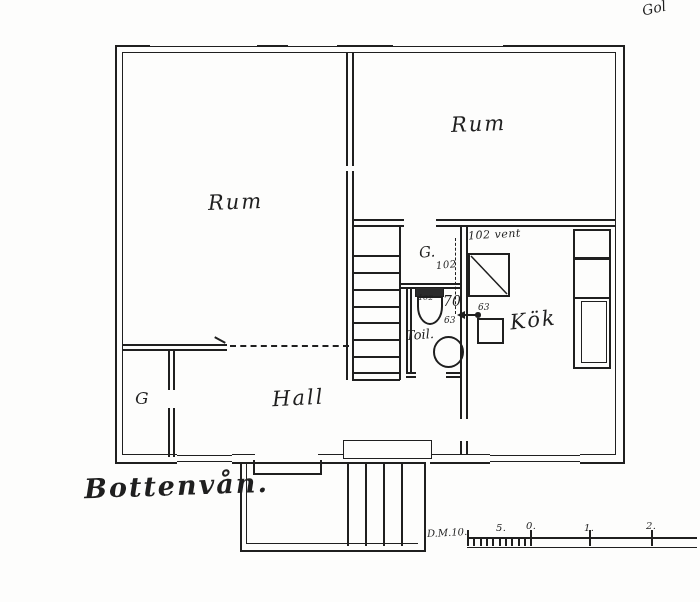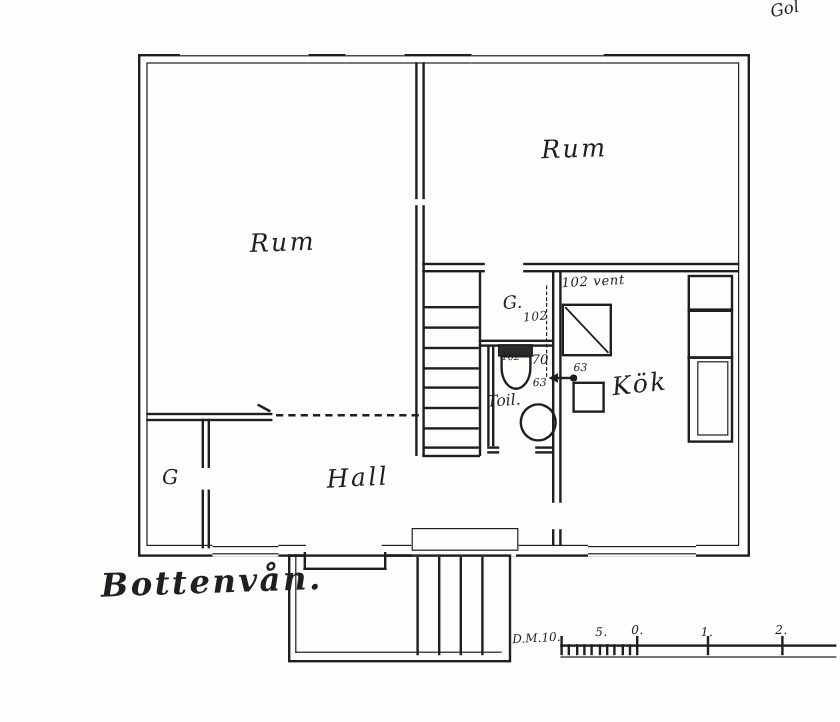--- a/index.html
+++ b/index.html
@@ -135,21 +135,21 @@
   <div class="hand room-label" style="left:451px;top:112px;transform:rotate(-2deg);">Rum</div>
   <div class="hand room-label" style="left:272px;top:386px;transform:rotate(-3deg);">Hall</div>
   <div class="hand room-label" style="left:510px;top:308px;transform:rotate(-6deg);">Kök</div>
   <div class="hand" style="left:406px;top:327px;font-size:13px;transform:rotate(-4deg);">Toil.</div>
   <div class="hand" style="left:135px;top:388px;font-size:17px;">G</div>
   <div class="hand" style="left:419px;top:243px;font-size:15px;transform:rotate(-5deg);">G.</div>
 
   <div class="hand small-label" style="left:468px;top:228px;font-size:11px;transform:rotate(-3deg);">102 vent</div>
   <div class="hand small-label" style="left:436px;top:259px;transform:rotate(-5deg);">102</div>
   <div class="hand" style="left:418px;top:293px;font-size:8px;">102</div>
-  <div class="hand" style="left:443px;top:293px;font-size:11px;">70</div>
+  <div class="hand" style="left:443px;top:293px;font-size:14px;">70</div>
   <div class="hand" style="left:444px;top:315px;font-size:9px;">63</div>
   <div class="hand" style="left:478px;top:302px;font-size:9px;">63</div>
 
   <div class="hand" style="left:84px;top:470px;font-size:27px;font-weight:bold;letter-spacing:2px;transform:rotate(-2deg);">Bottenvån.</div>
   <div class="hand" style="left:642px;top:0px;font-size:14px;transform:rotate(-12deg);">Gol</div>
 
   <div class="hand" style="left:427px;top:527px;font-size:10px;transform:rotate(-3deg);">D.M.10.</div>
   <div class="hand small-label" style="left:496px;top:522px;">5.</div>
   <div class="hand small-label" style="left:526px;top:520px;">0.</div>
   <div class="hand small-label" style="left:584px;top:522px;">1.</div>

